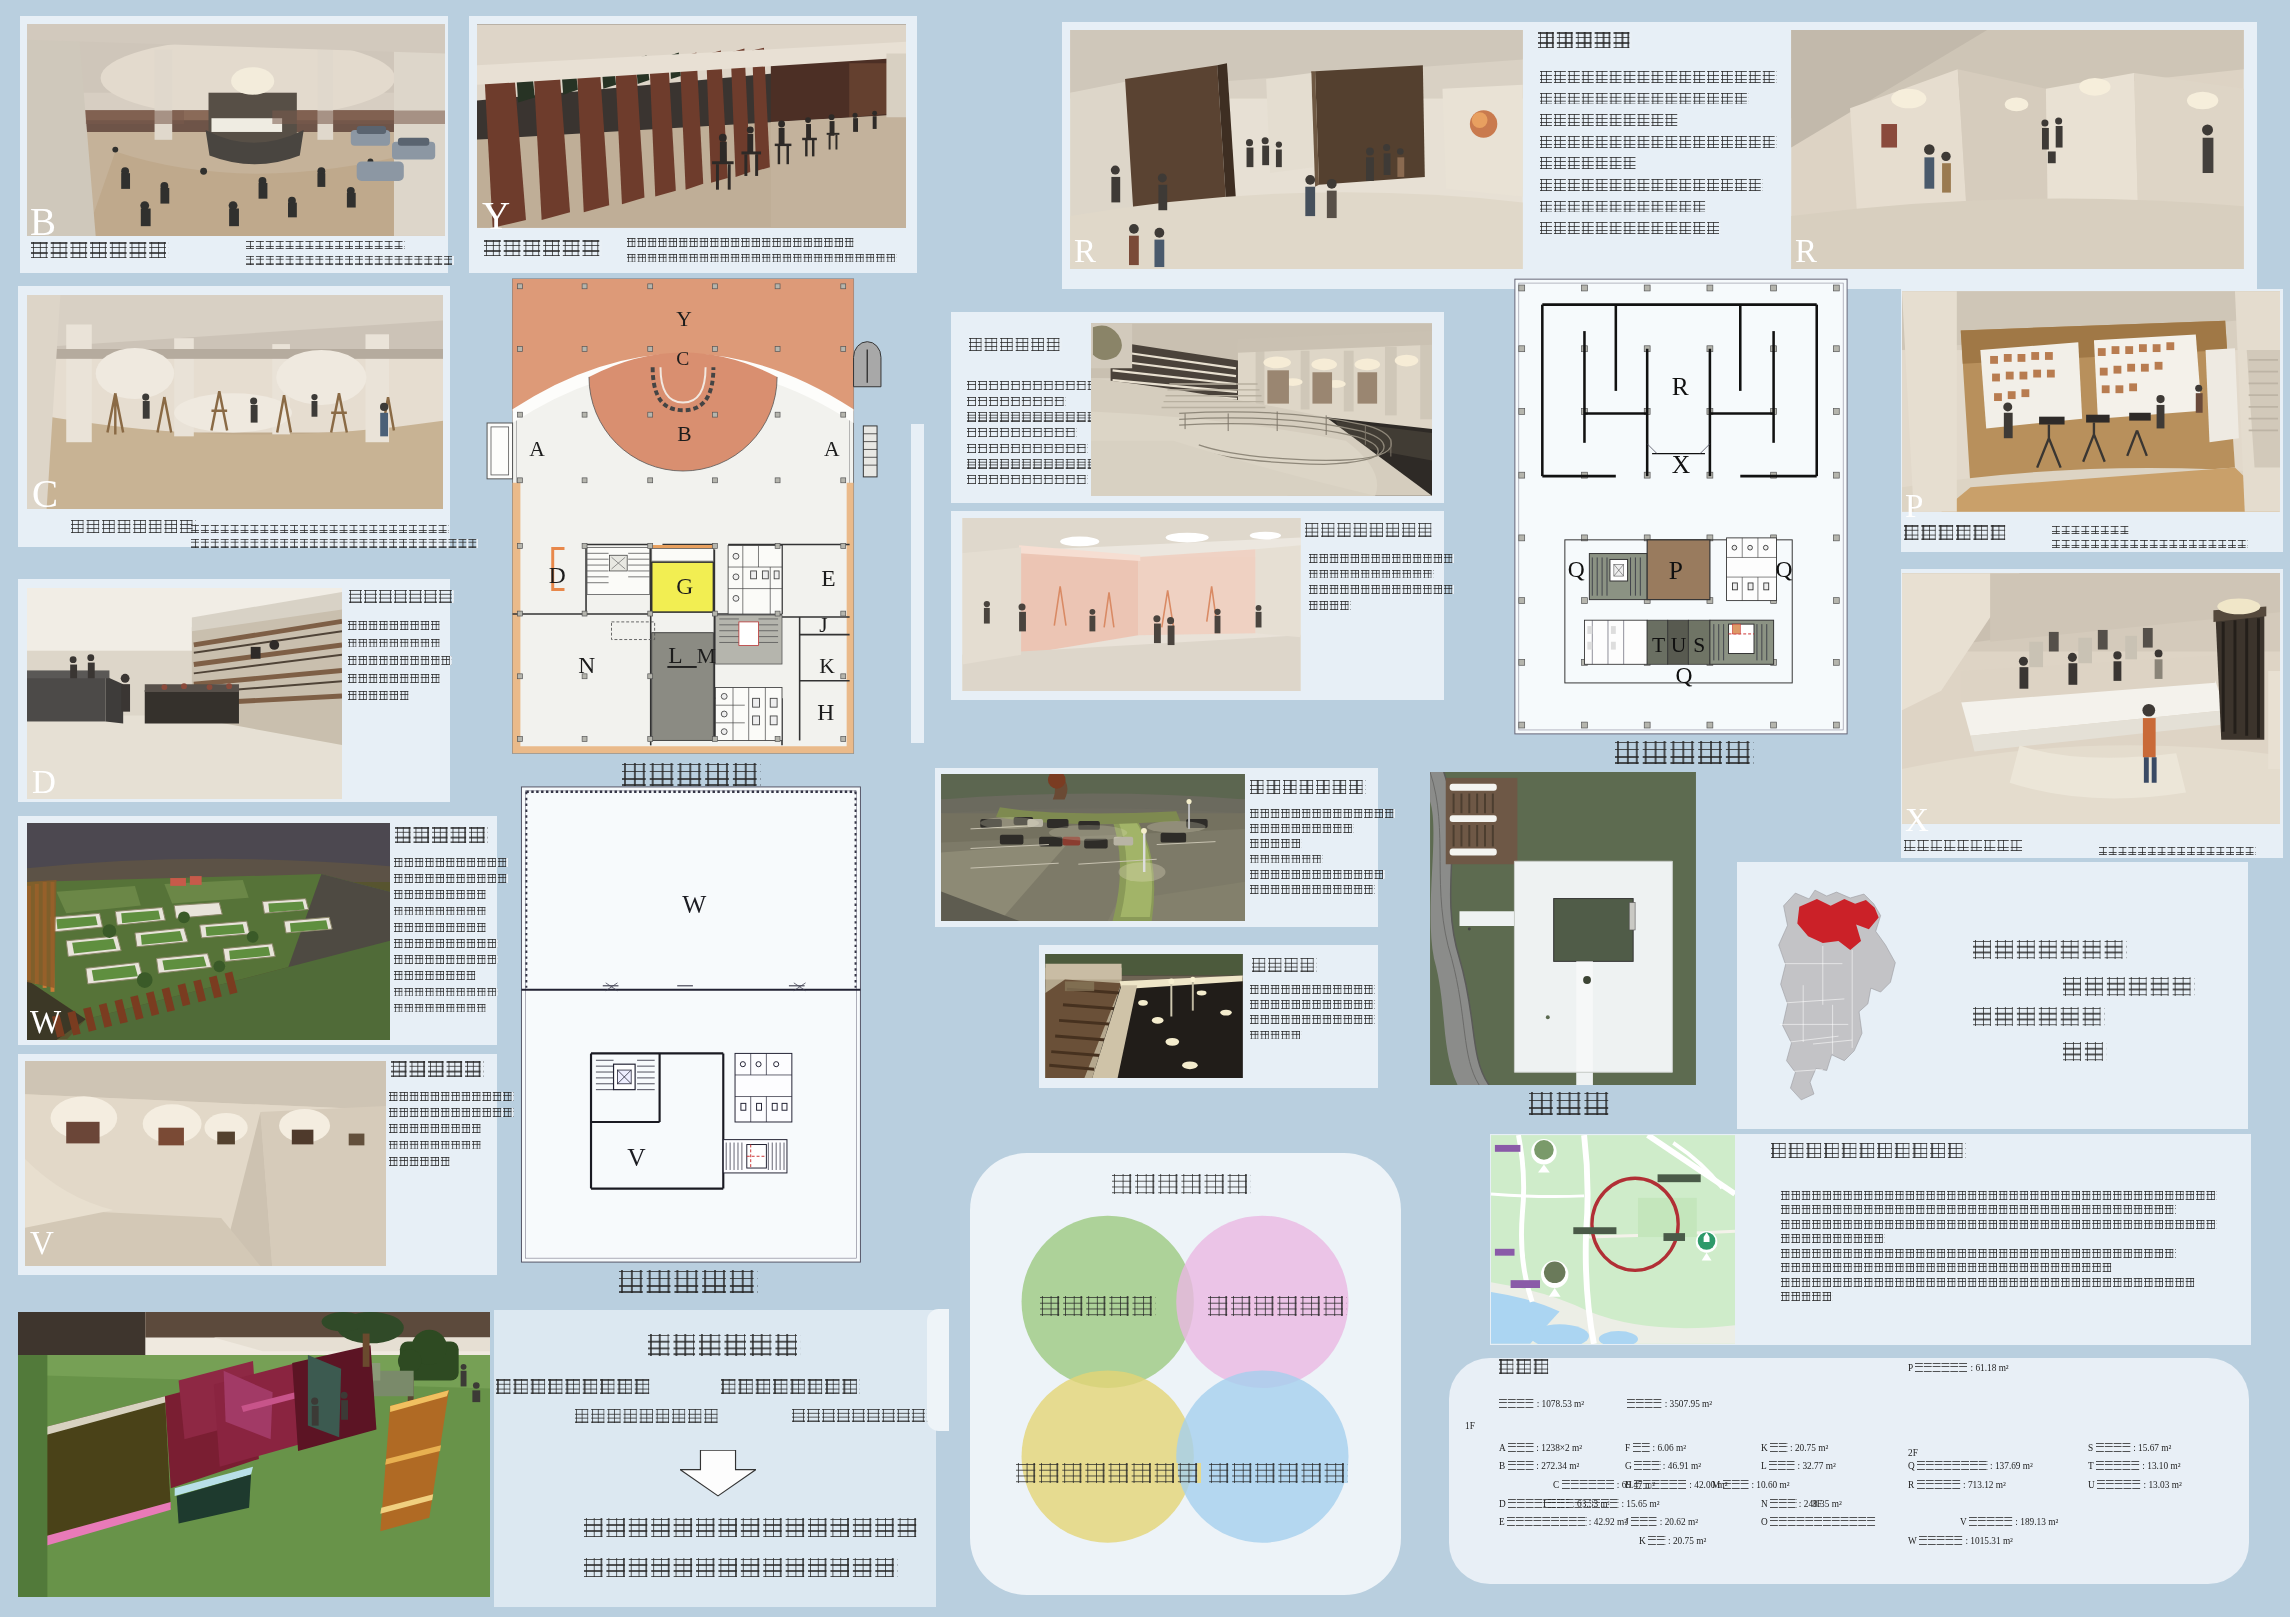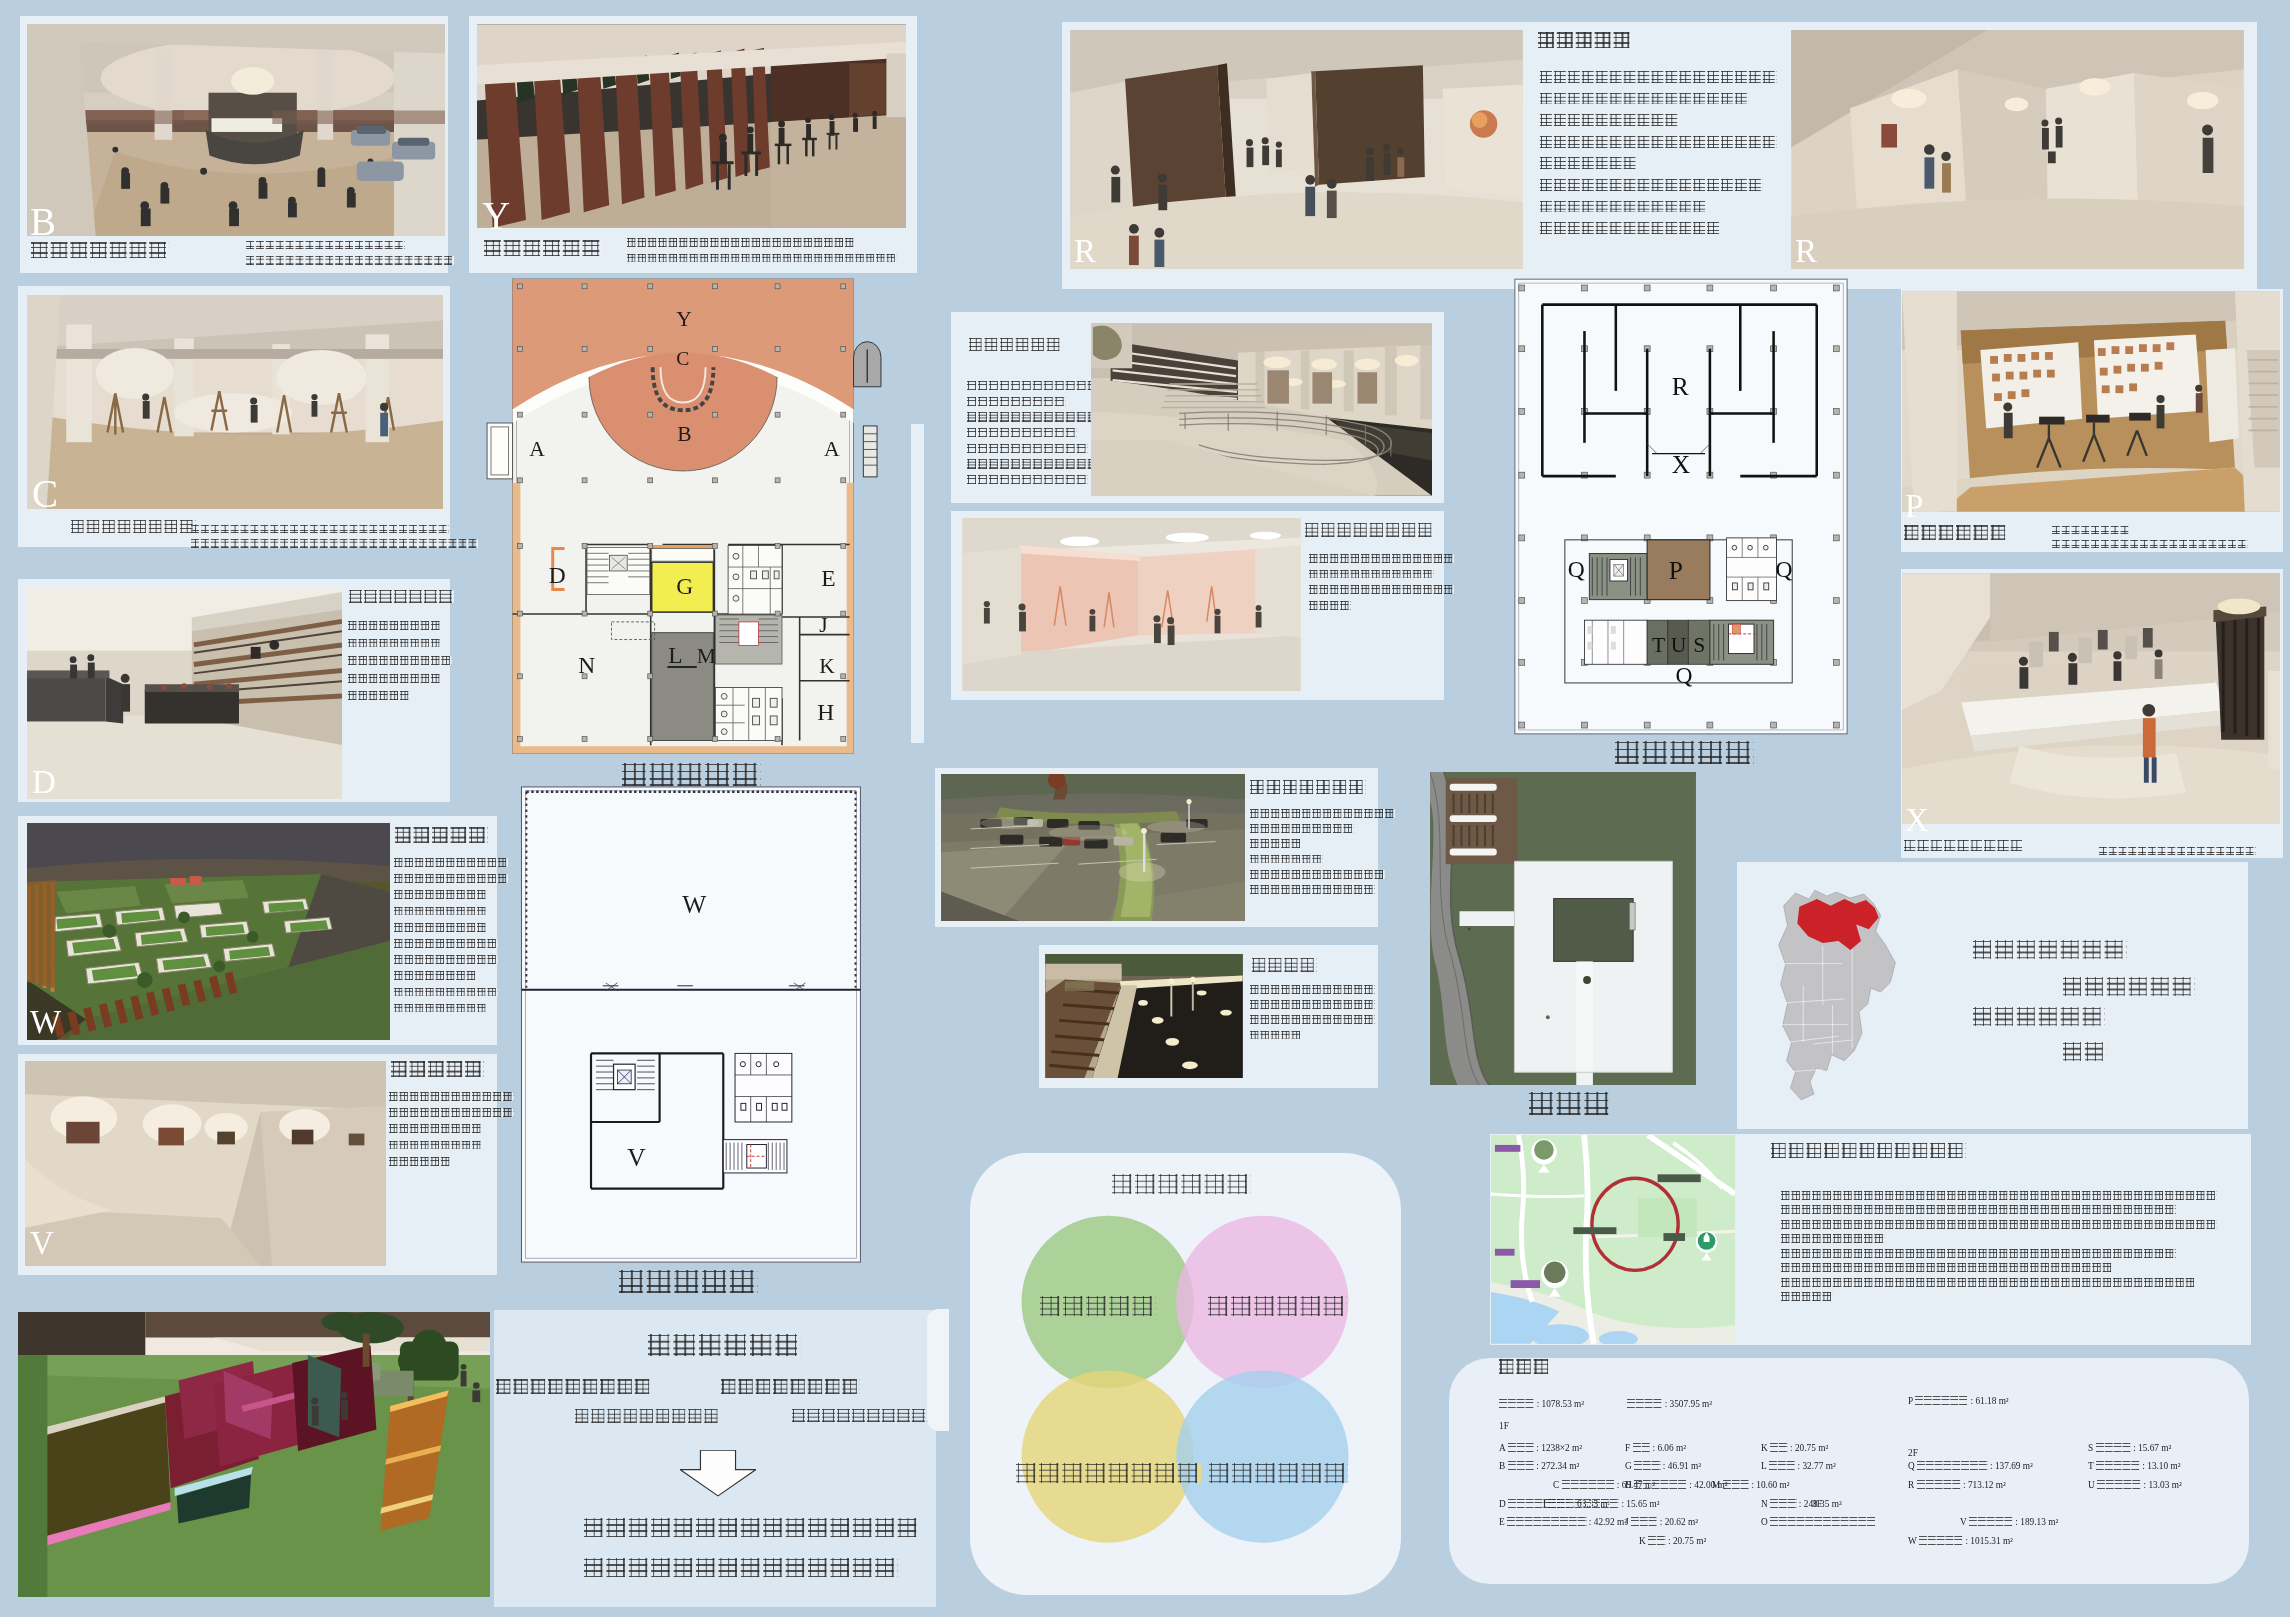--- a/index.html
+++ b/index.html
@@ -1352,40 +1352,40 @@
 <div class="cap" style="left:1499px;top:1359px;font-size:14.7px"><i class="jt" style="--n:3"></i></div>
 
 <div class="ab" style="left:911px;top:424px;width:12.7px;height:319px;background:#e7eff6"></div>
 
 <div class="ab" style="left:927px;top:1309px;width:21.6px;height:122px;background:#eef4f8;border-radius:11.8px 0 0 11.8px"></div>
 <div id="areatable" style="position:absolute;left:0;top:0;font-size:9.3px;color:#222;white-space:nowrap">
 
 <div class="ab" style="left:1499px;top:1399px"><i class="jt" style="--n:4"></i> : 1078.53 m²</div>
 <div class="ab" style="left:1627px;top:1399px"><i class="jt" style="--n:4"></i> : 3507.95 m²</div>
 
-<div class="ab" style="left:1499px;top:1421px">1F</div>
+<div class="ab" style="left:1465px;top:1421px">1F</div>
 <div class="ab" style="left:1499px;top:1443px">A <i class="jt" style="--n:3"></i> : 1238×2 m²</div>
 <div class="ab" style="left:1499px;top:1461px">B <i class="jt" style="--n:3"></i> : 272.34 m²</div>
 <div class="ab" style="left:1553px;top:1480px">C <i class="jt" style="--n:6"></i> : 69.47 m²</div>
 <div class="ab" style="left:1499px;top:1499px">D <i class="jt" style="--n:7"></i> : 63.33 m²</div>
 <div class="ab" style="left:1499px;top:1517px">E <i class="jt" style="--n:9"></i> : 42.92 m²</div>
 <div class="ab" style="left:1625px;top:1443px">F <i class="jt" style="--n:2"></i> : 6.06 m²</div>
 <div class="ab" style="left:1625px;top:1461px">G <i class="jt" style="--n:3"></i> : 46.91 m²</div>
 <div class="ab" style="left:1625px;top:1480px">H <i class="jt" style="--n:6"></i> : 42.00 m²</div>
 <div class="ab" style="left:1543px;top:1499px">I <i class="jt" style="--n:8"></i> : 15.65 m²</div>
 <div class="ab" style="left:1625px;top:1517px">J <i class="jt" style="--n:3"></i> : 20.62 m²</div>
 <div class="ab" style="left:1639px;top:1536px">K <i class="jt" style="--n:2"></i> : 20.75 m²</div>
 <div class="ab" style="left:1761px;top:1443px">K <i class="jt" style="--n:2"></i> : 20.75 m²</div>
 <div class="ab" style="left:1761px;top:1461px">L <i class="jt" style="--n:3"></i> : 32.77 m²</div>
 <div class="ab" style="left:1712px;top:1480px">M <i class="jt" style="--n:3"></i> : 10.60 m²</div>
 <div class="ab" style="left:1761px;top:1499px">N <i class="jt" style="--n:3"></i> : 248.35 m²</div>
 <div class="ab" style="left:1761px;top:1517px">O <i class="jt" style="--n:12"></i></div>
 
 <div class="ab" style="left:1908px;top:1448px">2F</div>
-<div class="ab" style="left:1908px;top:1396px">P <i class="jt" style="--n:6"></i> : 61.18 m²</div>
+<div class="ab" style="left:1908px;top:1363px">P <i class="jt" style="--n:6"></i> : 61.18 m²</div>
 <div class="ab" style="left:1908px;top:1461px">Q <i class="jt" style="--n:8"></i> : 137.69 m²</div>
 <div class="ab" style="left:1908px;top:1480px">R <i class="jt" style="--n:5"></i> : 713.12 m²</div>
 
 <div class="ab" style="left:1812px;top:1499px">3F</div>
 <div class="ab" style="left:1960px;top:1517px">V <i class="jt" style="--n:5"></i> : 189.13 m²</div>
 <div class="ab" style="left:1908px;top:1536px">W <i class="jt" style="--n:5"></i> : 1015.31 m²</div>
 <div class="ab" style="left:2088px;top:1443px">S <i class="jt" style="--n:4"></i> : 15.67 m²</div>
 <div class="ab" style="left:2088px;top:1461px">T <i class="jt" style="--n:5"></i> : 13.10 m²</div>
 <div class="ab" style="left:2088px;top:1480px">U <i class="jt" style="--n:5"></i> : 13.03 m²</div>
 </div>

